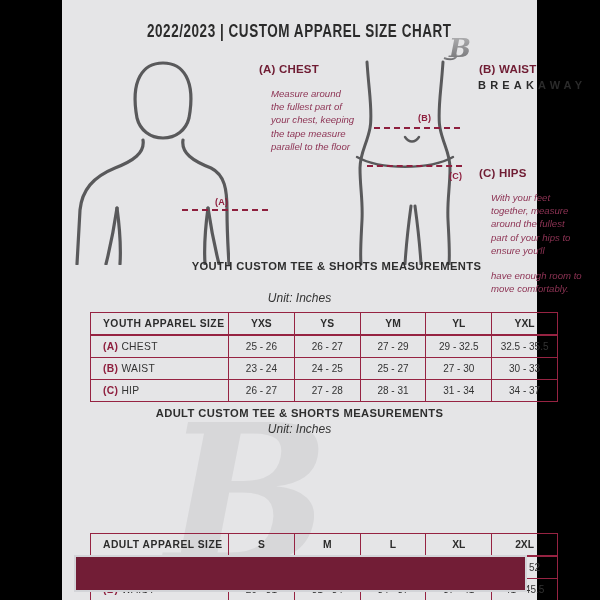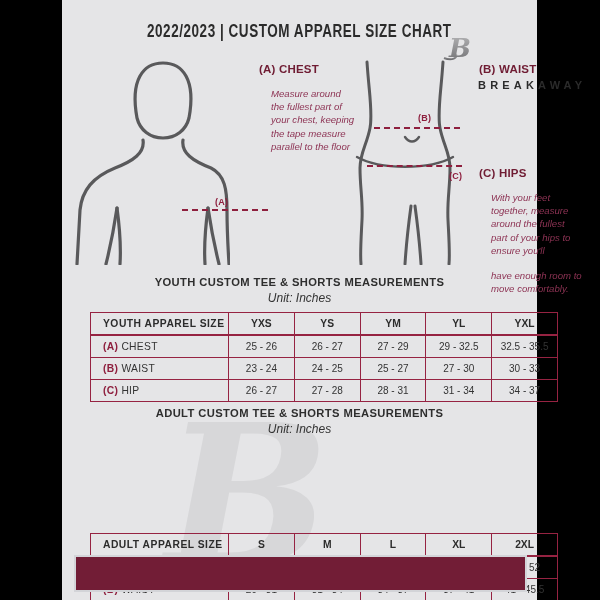--- a/index.html
+++ b/index.html
@@ -106,21 +106,21 @@
     <div class="instr" style="left:417px;top:63px;width:112px;">
       <h3>(B) WAIST</h3>
     </div>
     <div class="instr" style="left:417px;top:167px;width:116px;">
       <h3>(C) HIPS</h3>
       <p>With your feet together, measure around the fullest part of your hips to ensure you'll</p>
       <p>have enough room to move comfortably.</p>
     </div>
   </div>
 
-  <div class="sec-title" style="top:276px;">YOUTH CUSTOM TEE &amp; SHORTS MEASUREMENTS</div>
+  <div class="sec-title" style="top:260px;padding-left:37px;">YOUTH CUSTOM TEE &amp; SHORTS MEASUREMENTS</div>
   <div class="sec-unit" style="top:291px;">Unit: Inches</div>
 
   <table class="size-table zTop" style="top:312px;">
     <colgroup>
         <col class="lab">
         <col>
         <col>
         <col>
         <col>
         <col>

